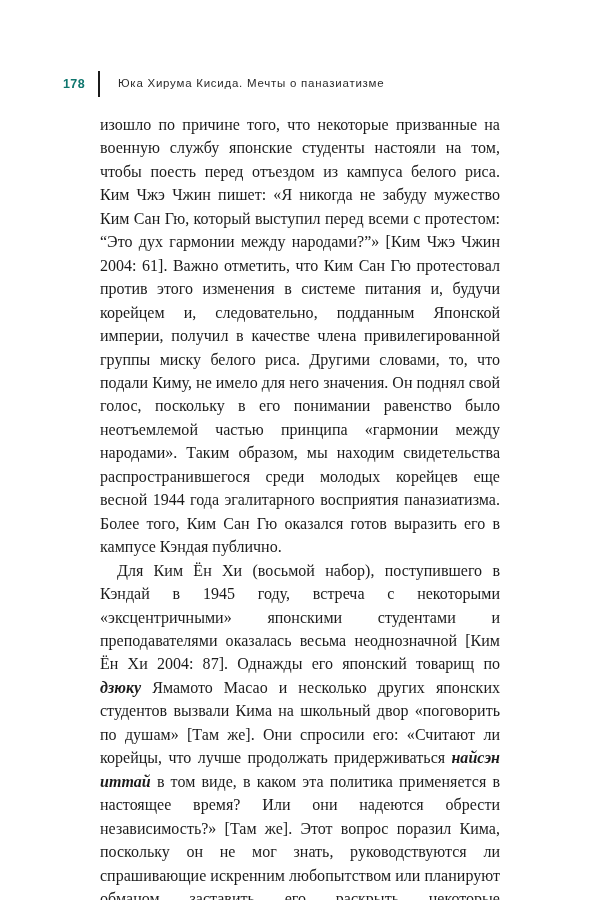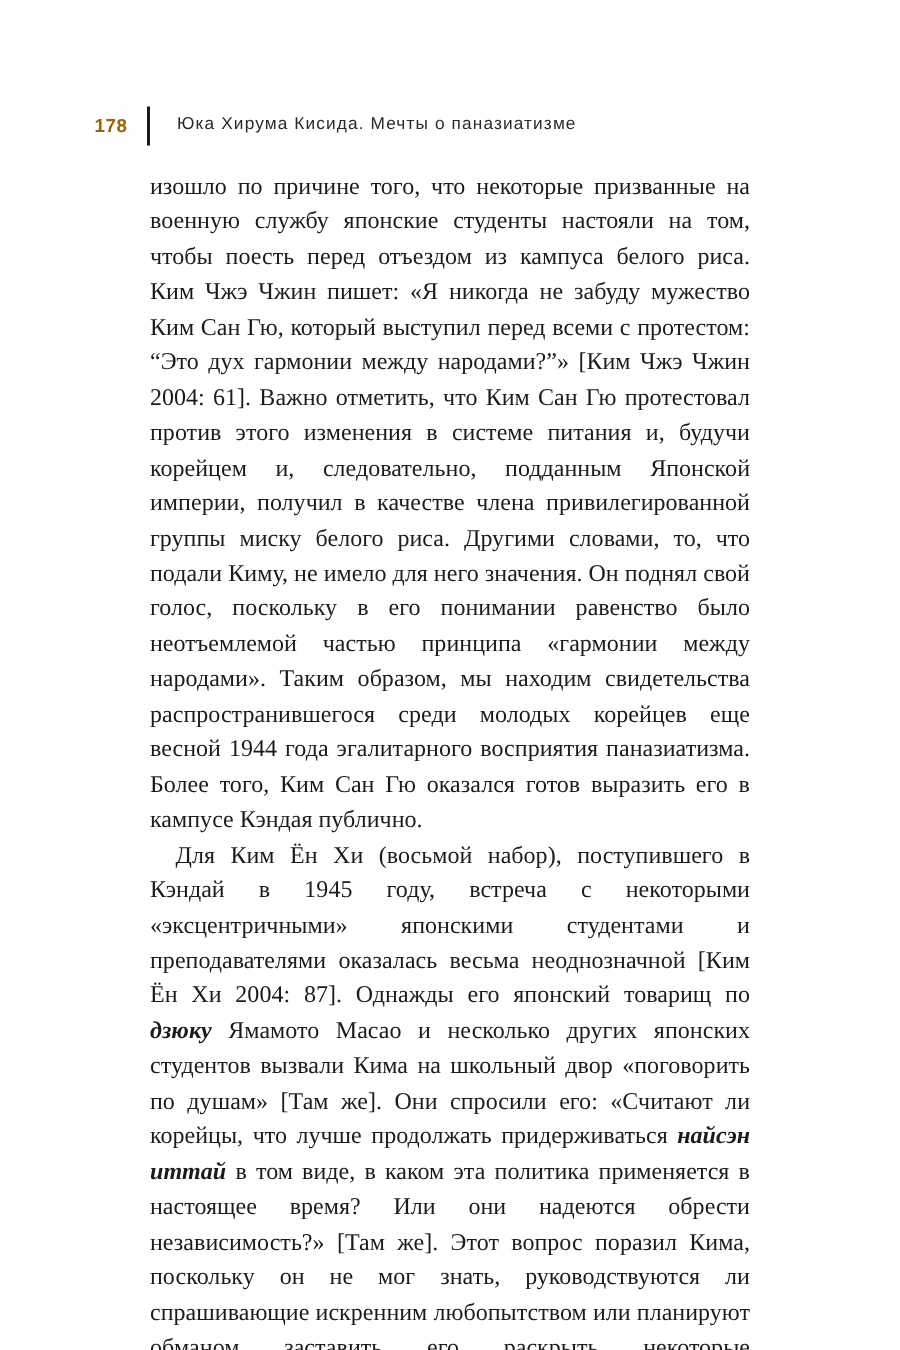--- a/index.html
+++ b/index.html
@@ -33,21 +33,21 @@
     display: flex;
     align-items: center;
     gap: 0;
     white-space: nowrap;
   }
   .folio {
     font-family: "Liberation Sans", "DejaVu Sans", sans-serif;
     font-size: 12.5px;
     font-weight: 700;
     letter-spacing: 0.4px;
-    color: #a16207;
+    color: #0f766e;
     line-height: 1;
     display: inline-block;
     width: 28px;
   }
   .head-rule {
     display: inline-block;
     width: 2px;
     height: 26px;
     background: #1b1b1b;
     margin-left: 7px;

